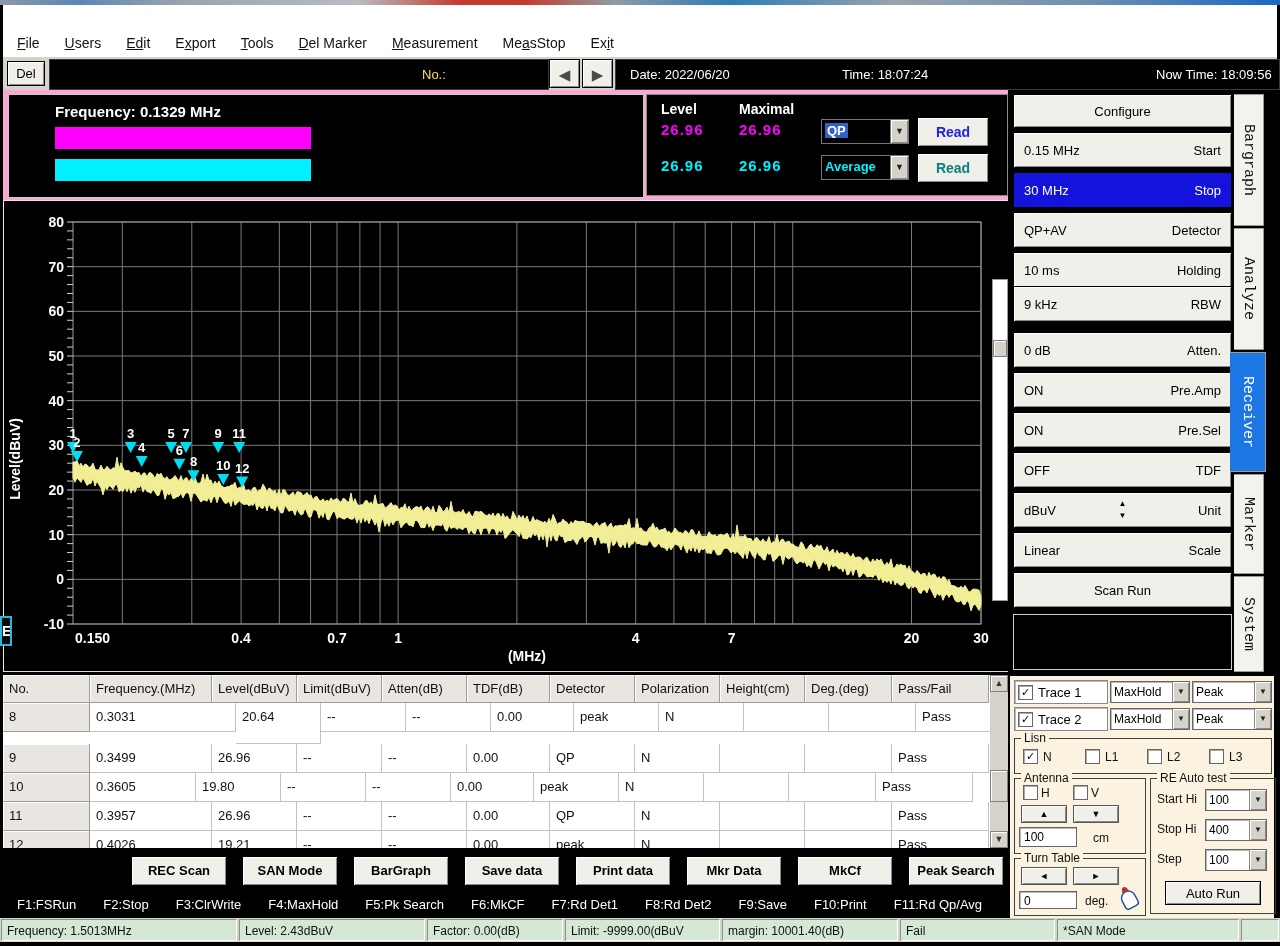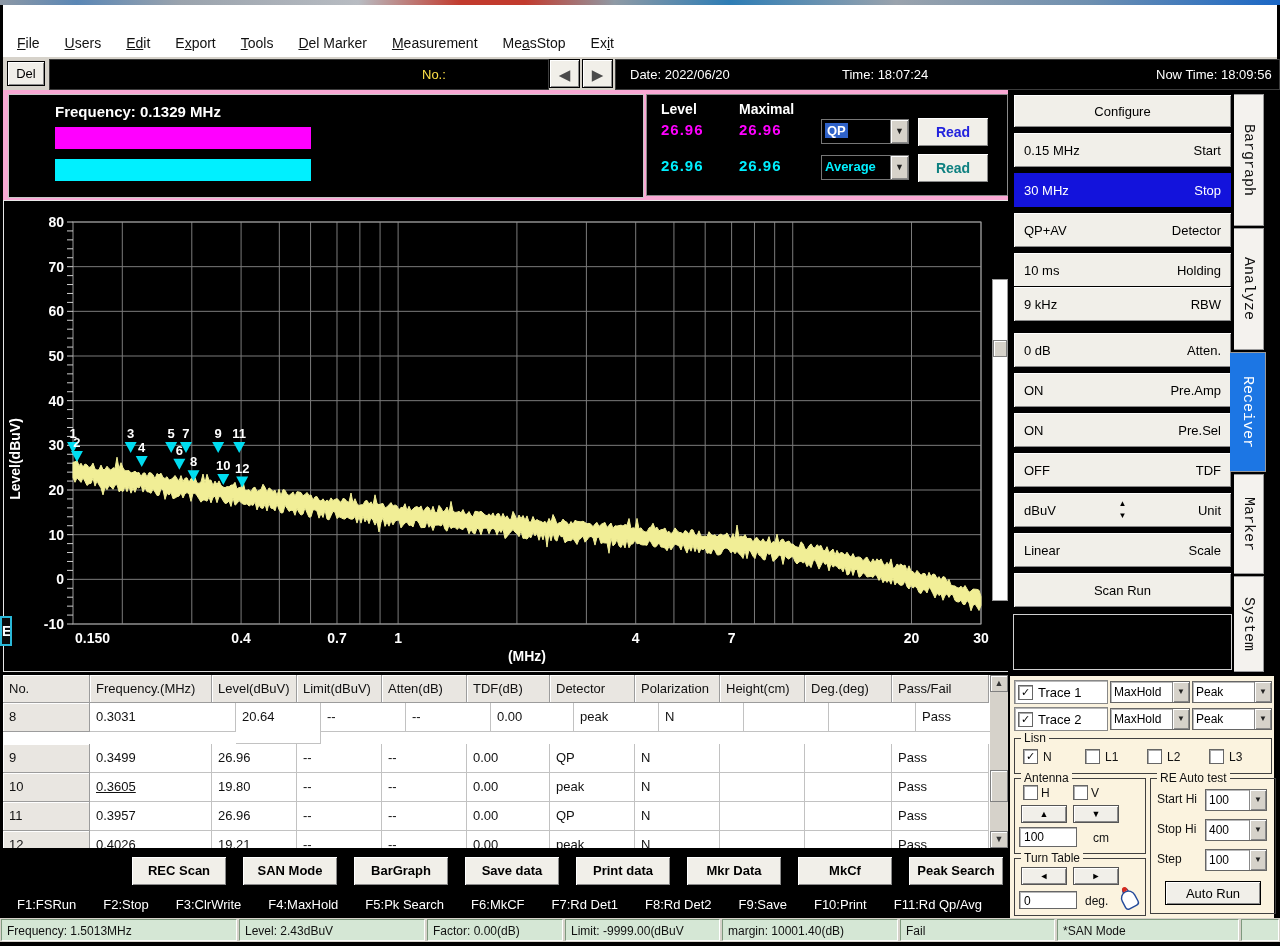--- a/index.html
+++ b/index.html
@@ -321,21 +321,21 @@
         <div class="td" style="width:85px;height:29px;flex:0 0 auto;">--</div>
         <div class="td" style="width:83px;height:29px;flex:0 0 auto;">0.00</div>
         <div class="td" style="width:85px;height:29px;flex:0 0 auto;">QP</div>
         <div class="td" style="width:85px;height:29px;flex:0 0 auto;">N</div>
         <div class="td" style="width:85px;height:29px;flex:0 0 auto;"></div>
         <div class="td" style="width:87px;height:29px;flex:0 0 auto;"></div>
         <div class="td" style="width:97px;height:29px;flex:0 0 auto;">Pass</div>
       </div>
       <div class="trow">
         <div class="rowhdr" style="width:87px;height:29px;flex:0 0 auto;">10</div>
-        <div class="td" style="width:122px;height:29px;flex:0 0 auto;text-decoration:underline;">0.3605</div>
+        <div class="td" style="width:106px;height:29px;flex:0 0 auto;">0.3605</div>
         <div class="td" style="width:85px;height:29px;flex:0 0 auto;">19.80</div>
         <div class="td" style="width:85px;height:29px;flex:0 0 auto;">--</div>
         <div class="td" style="width:85px;height:29px;flex:0 0 auto;">--</div>
         <div class="td" style="width:83px;height:29px;flex:0 0 auto;">0.00</div>
         <div class="td" style="width:85px;height:29px;flex:0 0 auto;">peak</div>
         <div class="td" style="width:85px;height:29px;flex:0 0 auto;">N</div>
         <div class="td" style="width:85px;height:29px;flex:0 0 auto;"></div>
         <div class="td" style="width:87px;height:29px;flex:0 0 auto;"></div>
         <div class="td" style="width:97px;height:29px;flex:0 0 auto;">Pass</div>
       </div>

